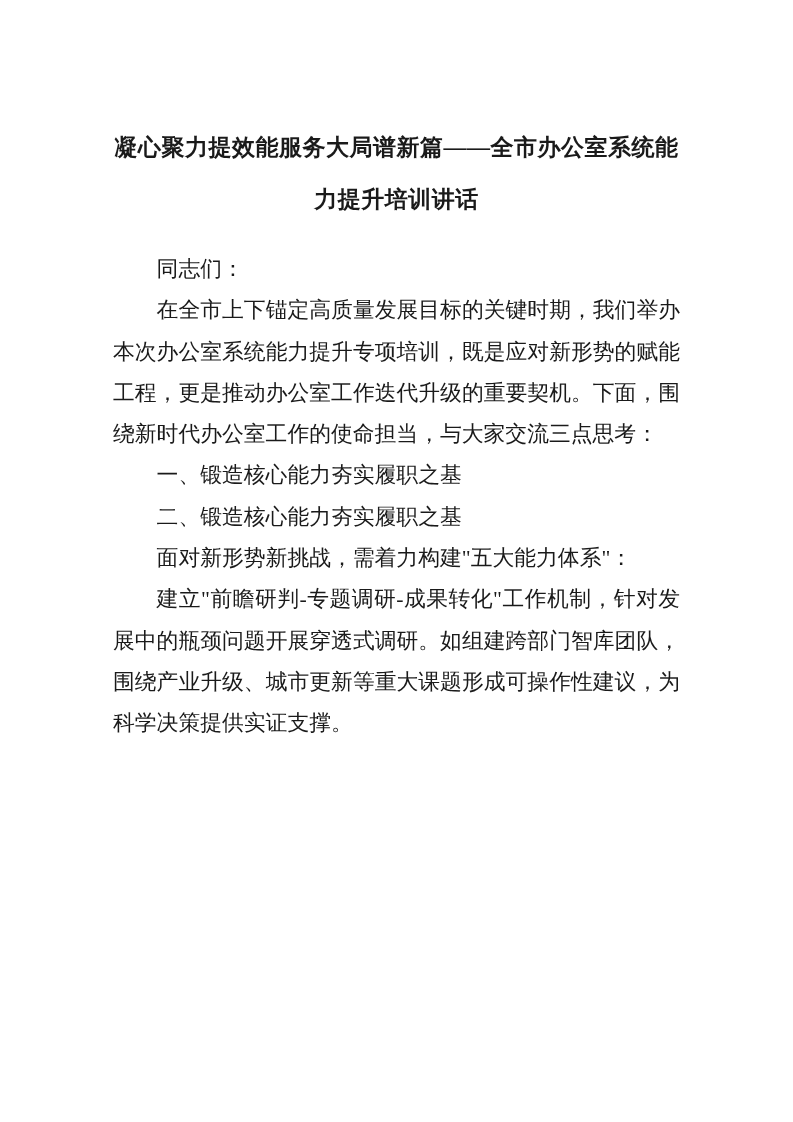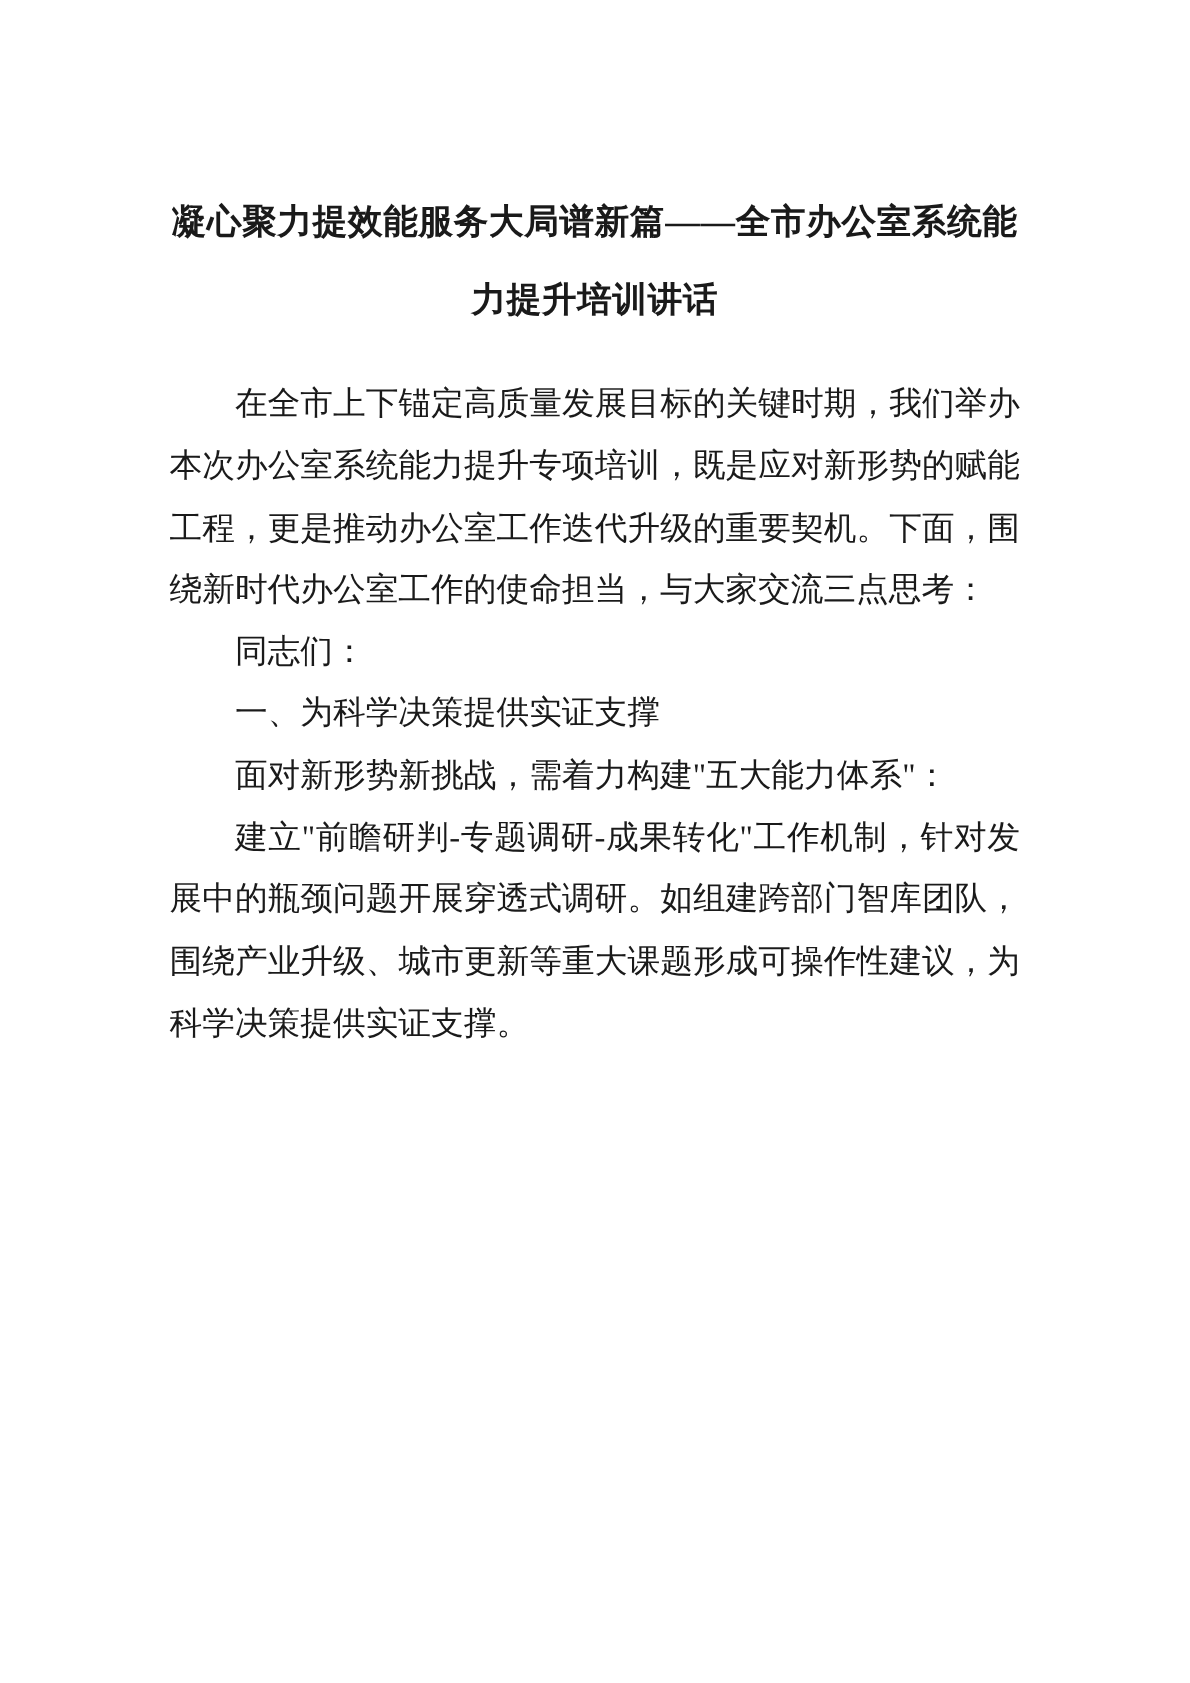--- a/index.html
+++ b/index.html
@@ -40,19 +40,20 @@
     margin: 0;
   }
 </style>
 </head>
 <body>
 
 <div class="page">
   <h1 class="doc-title">凝心聚力提效能服务大局谱新篇——全市办公室系统能力提升培训讲话</h1>
 
   <div class="doc-body">
+    <p>同志们：</p>
     <p>在全市上下锚定高质量发展目标的关键时期，我们举办本次办公室系统能力提升专项培训，既是应对新形势的赋能工程，更是推动办公室工作迭代升级的重要契机。下面，围绕新时代办公室工作的使命担当，与大家交流三点思考：</p>
-    <p>同志们：</p>
-    <p>一、为科学决策提供实证支撑</p>
+    <p>一、锻造核心能力夯实履职之基</p>
+    <p>二、锻造核心能力夯实履职之基</p>
     <p>面对新形势新挑战，需着力构建"五大能力体系"：</p>
     <p>建立"前瞻研判-专题调研-成果转化"工作机制，针对发展中的瓶颈问题开展穿透式调研。如组建跨部门智库团队，围绕产业升级、城市更新等重大课题形成可操作性建议，为科学决策提供实证支撑。</p>
   </div>
 </div>
 
 </body></html>

